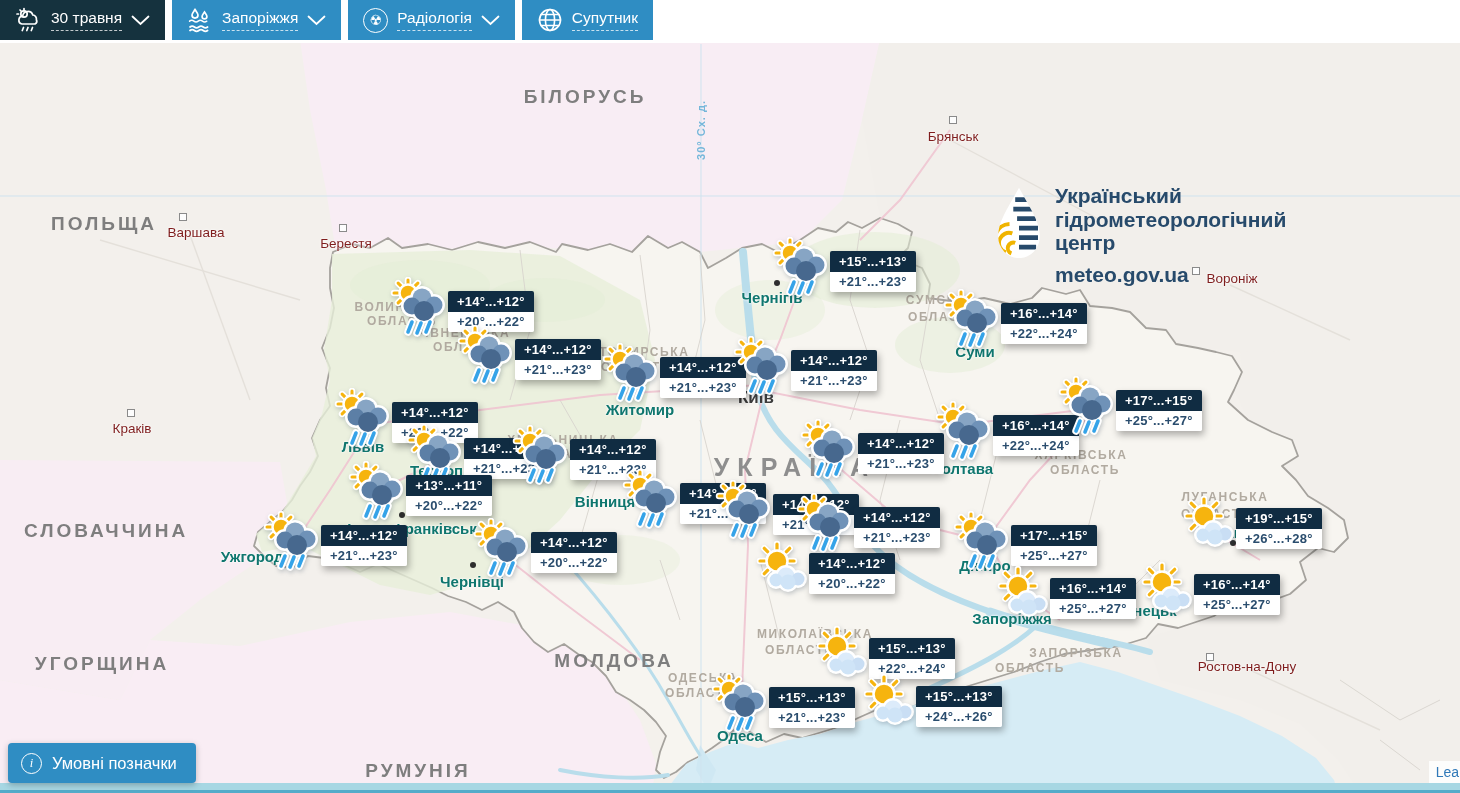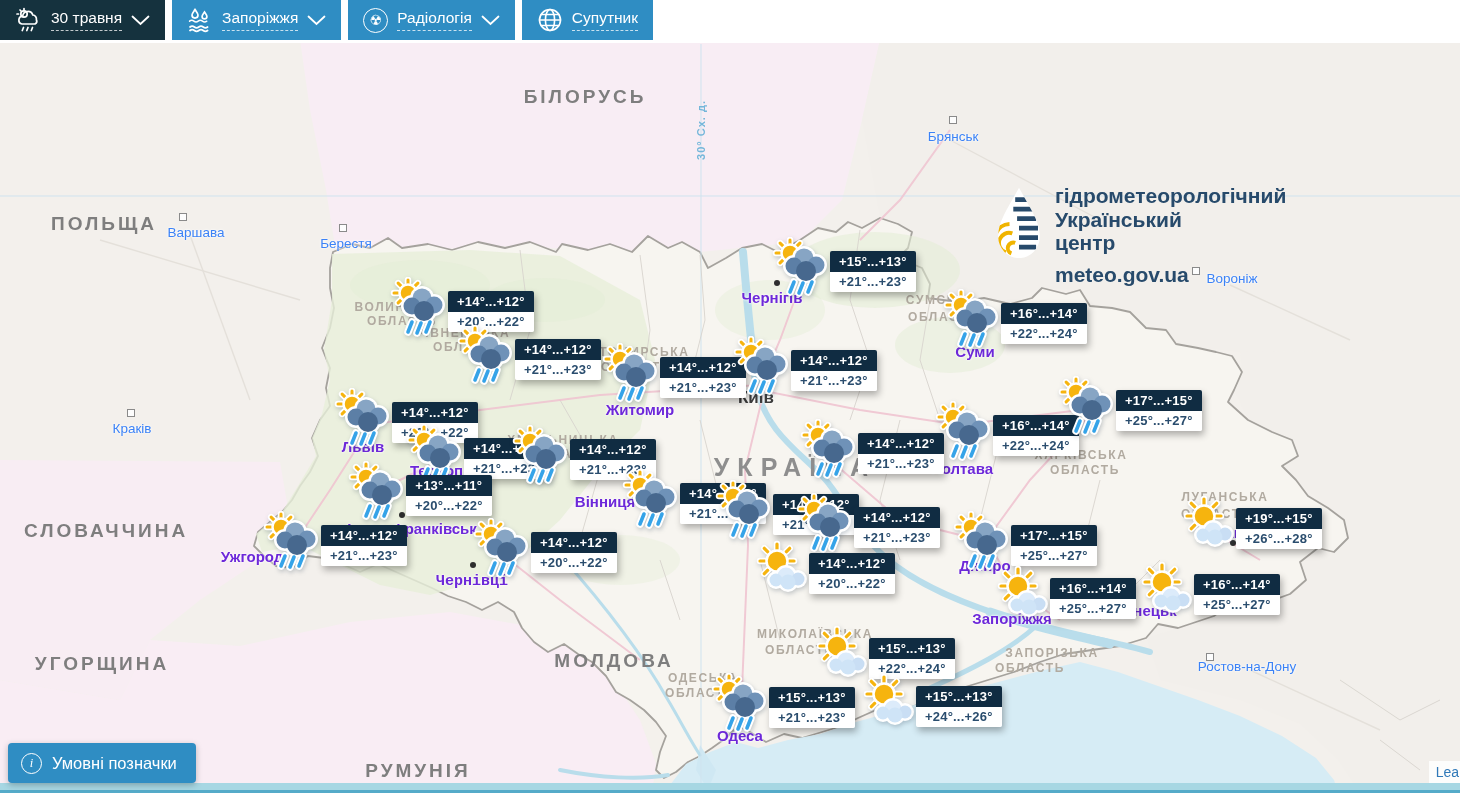--- a/index.html
+++ b/index.html
@@ -2,23 +2,23 @@
 <html><head>
 <meta charset="utf-8">
 <style>
   html,body{margin:0;padding:0}
   body{width:1460px;height:793px;overflow:hidden;position:relative;
        font-family:"Liberation Sans",sans-serif;background:#fff}
   #map-svg{position:absolute;left:0;top:0}
   #labels{position:absolute;inset:0;pointer-events:none}
   #labels span{position:absolute;transform:translate(-50%,-50%);white-space:nowrap}
   .country{color:#7e7e7e;font-weight:700;letter-spacing:3px;font-size:19px}
-  .city{color:#6d28d9;font-weight:600;font-size:15px;text-shadow:0 0 2px #fff,0 0 3px #fff}
+  .city{color:#0f766e;font-weight:600;font-size:15px;text-shadow:0 0 2px #fff,0 0 3px #fff}
   .city.cap{font-size:17px;color:#3c3c3c}
-  .city.sm{font-size:13.5px;font-weight:500;color:#3b82f6}
+  .city.sm{font-size:13.5px;font-weight:500;color:#7f1d1d}
   .region{color:#b1aaa0;font-weight:700;font-size:12px;letter-spacing:1.6px}
   .ukr-label{color:#8e8e8e;font-weight:600;font-size:25px;letter-spacing:8px}
   .meridian{color:#74b7da;font-size:11px;font-weight:600;transform:translate(-50%,-50%) rotate(-90deg)!important;letter-spacing:1px}
   .mk{position:absolute;transform:translate(-50%,-50%)}
   .mk-square{width:6px;height:6px;border:1.5px solid #8a8a8a;background:#fdfdfd}
   .mk-dot{width:6px;height:6px;background:#2e2e2e;border-radius:50%}
   .mk-capital{width:9px;height:9px;background:#1d1d1d;box-shadow:0 0 0 1.5px #fff}
 
   #stations{position:absolute;inset:0}
   .station{position:absolute;width:0;height:0}
@@ -153,31 +153,31 @@
     <span class="city " style="left: 640px; top: 409px;">Житомир</span>
     <span class="city " style="left: 363px; top: 446px;">Львів</span>
     <span class="city " style="left: 448px; top: 470px;">Тернопіль</span>
     <span class="city " style="left: 605px; top: 501px;">Вінниця</span>
     <span class="city " style="left: 962px; top: 468px;">Полтава</span>
     <span class="city " style="left: 1050px; top: 434px;">Харків</span>
     <span class="city " style="left: 1234px; top: 532px;">Луганськ</span>
     <span class="city " style="left: 985px; top: 565px;">Дніпро</span>
     <span class="city " style="left: 997px; top: 618px; margin-left: 15px;">Запоріжжя</span>
     <span class="city " style="left: 1145px; top: 610px;">Донецьк</span>
-    <span class="city " style="left: 472px; top: 581px; font-family: Liberation Mono, monospace;">Чернівці</span>
+    <span class="city " style="left: 472px; top: 581px;">Чернівці</span>
     <span class="city " style="left: 412px; top: 528px;">Івано-Франківськ</span>
     <span class="city " style="left: 252px; top: 556px;">Ужгород</span>
     <span class="city " style="left: 740px; top: 735px;">Одеса</span>
     <span class="region" style="left: 941px; top: 300px;">СУМСЬКА</span>
     <span class="region" style="left: 943px; top: 317px;">ОБЛАСТЬ</span>
     <span class="region" style="left: 1081px; top: 455px;">ХАРКІВСЬКА</span>
     <span class="region" style="left: 1085px; top: 470px;">ОБЛАСТЬ</span>
     <span class="region" style="left: 1225px; top: 497px;">ЛУГАНСЬКА</span>
     <span class="region" style="left: 1216px; top: 514px;">ОБЛАСТЬ</span>
-    <span class="region" style="left: 1052px; top: 653px;">ЗАПОРІЗЬКА</span>
+    <span class="region" style="left: 1076px; top: 653px;">ЗАПОРІЗЬКА</span>
     <span class="region" style="left: 1030px; top: 668px;">ОБЛАСТЬ</span>
     <span class="region" style="left: 815px; top: 634px;">МИКОЛАЇВСЬКА</span>
     <span class="region" style="left: 800px; top: 650px;">ОБЛАСТЬ</span>
     <span class="region" style="left: 703px; top: 678px;">ОДЕСЬКА</span>
     <span class="region" style="left: 700px; top: 693px;">ОБЛАСТЬ</span>
     <span class="region" style="left: 400px; top: 307px;">ВОЛИНСЬКА</span>
     <span class="region" style="left: 402px; top: 321px;">ОБЛАСТЬ</span>
     <span class="region" style="left: 463px; top: 333px;">РІВНЕНСЬКА</span>
     <span class="region" style="left: 468px; top: 347px;">ОБЛАСТЬ</span>
     <span class="region" style="left: 633px; top: 352px;">ЖИТОМИРСЬКА</span>
@@ -212,22 +212,22 @@
         <path d="M20,14 h14 v5 h-14 z M18,24 h22 v5 h-22 z M22,34 h20 v5 h-20 z M24,44 h20 v5 h-20 z M24,54 h20 v5 h-20 z M24,64 h18 v5 h-18 z"></path>
       </g>
       <g stroke="#f0b400" stroke-width="4.2" fill="none">
         <path d="M4,70 A16,16 0 0 1 14,42"></path>
         <path d="M10,72 A10,10 0 0 1 17,52"></path>
         <path d="M16,73 A5,5 0 0 1 20,62"></path>
       </g>
     </g>
   </svg>
   <div class="logo-text">
+    <div>Український</div>
     <div>гідрометеорологічний</div>
-    <div>Український</div>
     <div>центр</div>
     <div class="logo-url">meteo.gov.ua</div>
   </div>
 </div>
 
 <div id="stations">
     <div class="station" style="left: 420px; top: 308px;">
       <span class="wicon"><svg width="62" height="62" viewBox="0 0 62 62">
           <g stroke="#fff" stroke-width="7.5" stroke-linecap="round" fill="none">
             <path d="M23 45l-4 10M32 46l-4 10M41 45l-4 10"></path>

